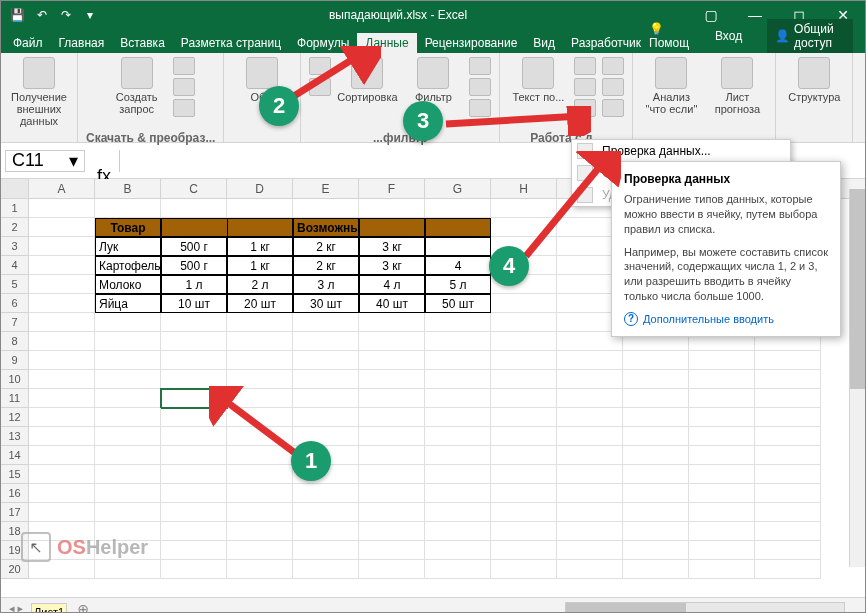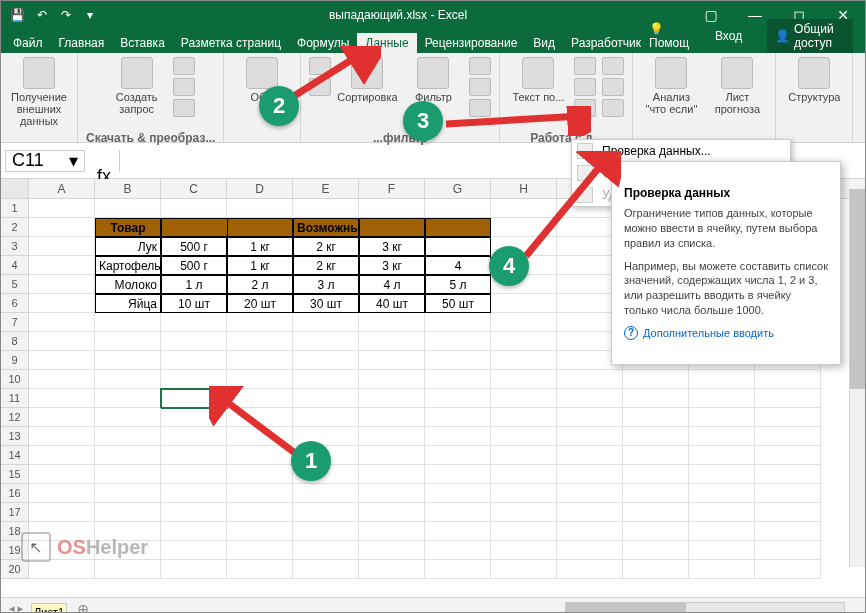--- a/index.html
+++ b/index.html
@@ -40,21 +40,21 @@
 .grid-wrap { position: relative; height: 418px; overflow: hidden; }
 .colhead { display: flex; height: 20px; background: #f3f3f3; border-bottom: 1px solid #d4d4d4; font-size: 12px; color: #555; }
 .corner { width: 28px; border-right: 1px solid #d4d4d4; background: #e8e8e8; }
 .ch { width: 66px; border-right: 1px solid #d4d4d4; text-align: center; line-height: 20px; }
 .rows { display: flex; flex-direction: column; }
 .row { display: flex; height: 19px; }
 .rh { width: 28px; background: #f3f3f3; border-right: 1px solid #d4d4d4; border-bottom: 1px solid #d4d4d4; text-align: center; font-size: 11px; color: #555; line-height: 19px; }
 .cell { width: 66px; height: 19px; border-right: 1px solid #e0e0e0; border-bottom: 1px solid #e0e0e0; font-size: 12px; padding: 0 3px; line-height: 19px; overflow: hidden; white-space: nowrap; }
 .cell.hd { background: #a16207; font-weight: bold; text-align: center; border: 1px solid #000; }
 .cell.bd { border: 1px solid #000; text-align: center; }
-.cell.bd.left { text-align: right; }
+.cell.bd.left { text-align: left; }
 .selected { outline: 2px solid #217346; outline-offset: -1px; }
 
 
 .sheetbar { height: 22px; border-top: 1px solid #d4d4d4; background: #f3f3f3; display: flex; align-items: center; font-size: 11px; }
 .sheetbar .nav { padding: 0 8px; color: #888; }
 .sheet-tab { background: #fef9c3; border: 1px solid #ccc; border-bottom: 2px solid #0c6b3d; padding: 2px 2px; margin-top: 8px; }
 .sheetbar .plus { padding: 0 10px; font-size: 14px; color: #888; }
 .scrollh { margin-left: auto; width: 280px; height: 14px; background: #e8e8e8; border: 1px solid #ccc; position: relative; margin-right: 20px; }
 .scrollh .thumb { position: absolute; left: 0; width: 120px; height: 100%; background: #c4c4c4; }
 
@@ -62,21 +62,21 @@
 .status { height: 22px; background: #f3f3f3; border-top: 1px solid #d4d4d4; display: flex; align-items: center; font-size: 11px; color: #555; padding: 0 10px; }
 .status .zoom { margin-left: auto; display: flex; align-items: center; gap: 6px; }
 
 
 .dropdown { position: absolute; top: 138px; left: 570px; width: 220px; background: #fff; border: 1px solid #ccc; box-shadow: 2px 2px 6px rgba(0,0,0,0.25); font-size: 12px; z-index: 10; }
 .dropdown .item { padding: 4px 8px 4px 30px; display: flex; align-items: center; position: relative; }
 .dropdown .item .mi-ic { position: absolute; left: 5px; width: 16px; height: 16px; background: #eee; border: 1px solid #ccc; }
 .dropdown .item.disabled { color: #aaa; }
 
 
-.tooltip { position: absolute; top: 160px; left: 610px; width: 230px; background: #fff; border: 1px solid #ccc; box-shadow: 2px 2px 8px rgba(0,0,0,0.3); font-size: 11px; padding: 24px 12px; z-index: 11; }
+.tooltip { position: absolute; top: 160px; left: 610px; width: 230px; background: #fff; border: 1px solid #ccc; box-shadow: 2px 2px 8px rgba(0,0,0,0.3); font-size: 11px; padding: 10px 12px; z-index: 11; }
 .tooltip .tt-title { font-weight: bold; margin-bottom: 6px; font-size: 12px; }
 .tooltip p { margin-bottom: 8px; line-height: 1.35; color: #444; }
 .tooltip .more { color: #0066cc; display: flex; align-items: center; gap: 5px; }
 .tooltip .more .q { width: 14px; height: 14px; border: 1.5px solid #0066cc; border-radius: 50%; display: inline-flex; align-items: center; justify-content: center; font-size: 10px; font-weight: bold; }
 
 
 .badge { position: absolute; width: 40px; height: 40px; background: #1a9c6e; border-radius: 50%; color: #fff; font-size: 22px; font-weight: bold; display: flex; align-items: center; justify-content: center; z-index: 20; box-shadow: 0 2px 4px rgba(0,0,0,0.3); }
 .arrow { position: absolute; z-index: 19; }
 
 

